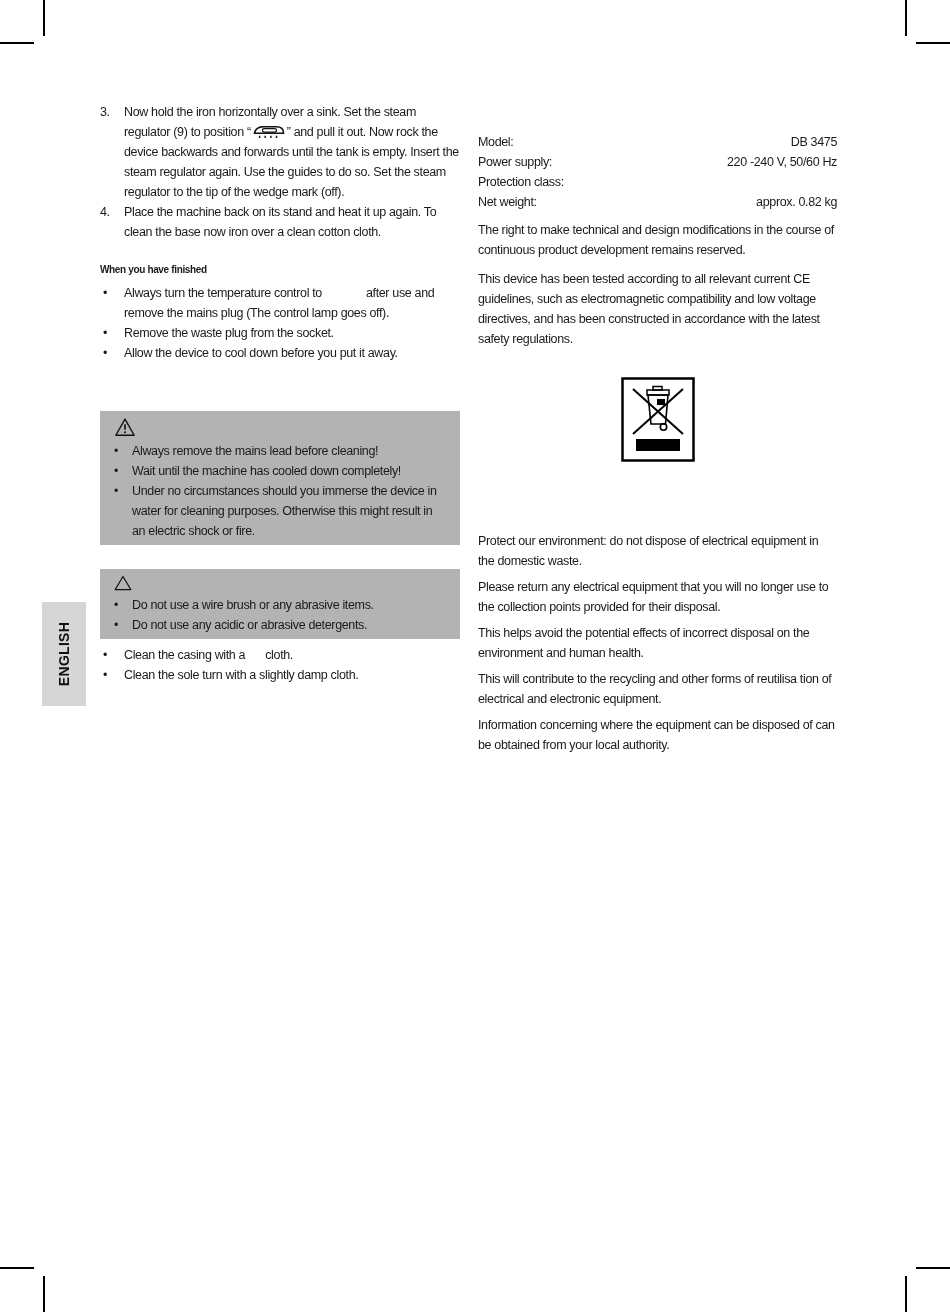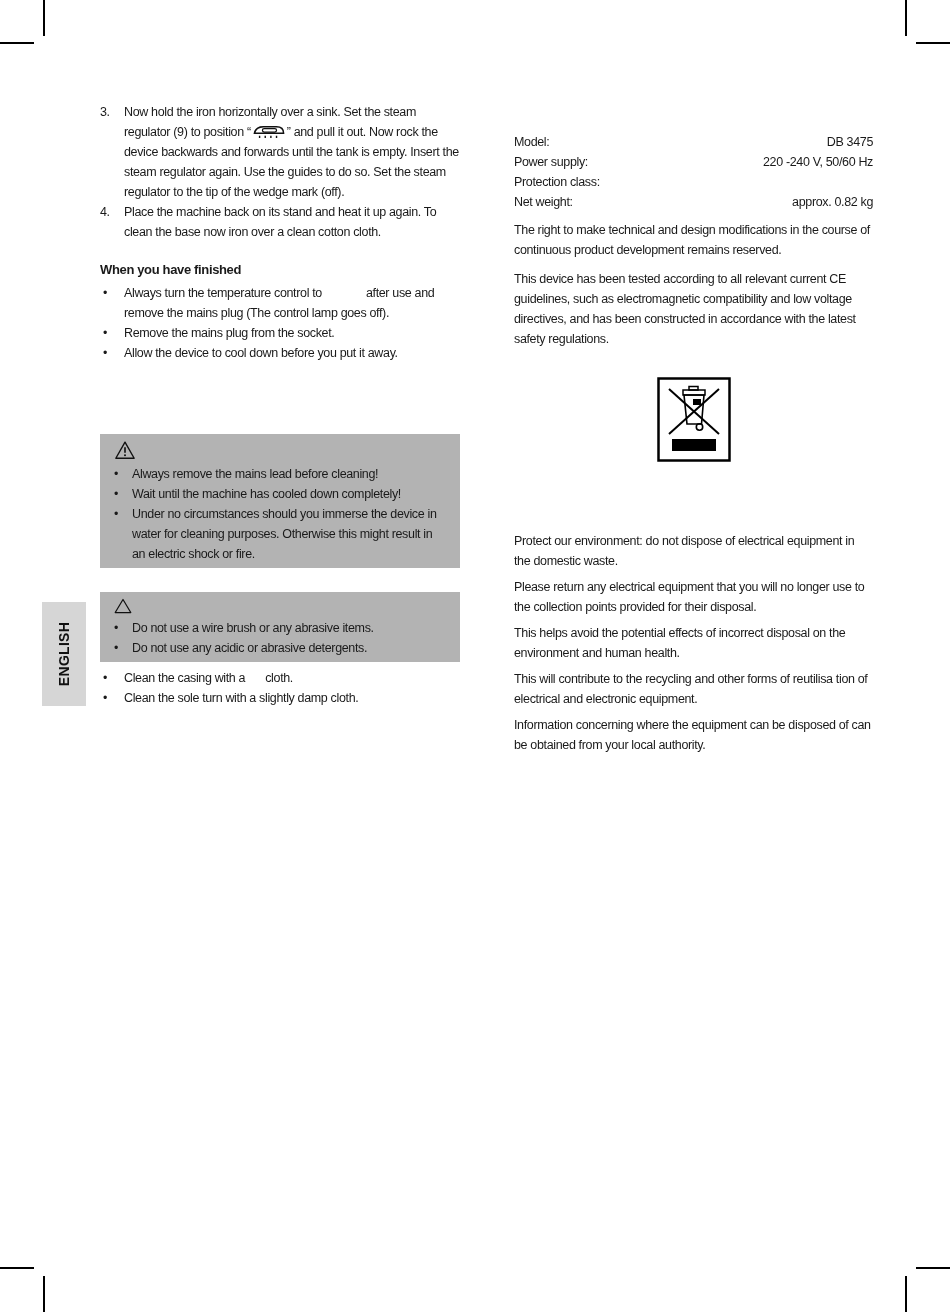--- a/index.html
+++ b/index.html
@@ -7,34 +7,34 @@
         font-family:"Liberation Sans", sans-serif;color:#1a1a1a;
         font-size:12.5px;letter-spacing:-0.35px;line-height:20px;}
   .crop{position:absolute;background:#000;}
   
   .lang-tab{position:absolute;left:42px;top:602px;width:44px;height:104px;background:#d6d6d6;
             display:flex;align-items:center;justify-content:center;}
   .lang-tab span{transform:rotate(-90deg);white-space:nowrap;font-weight:bold;
                  font-size:14px;letter-spacing:0.3px;color:#111;}
   
   .left-col{position:absolute;left:100px;top:102px;width:360px;}
-  .right-col{position:absolute;left:514px;top:132px;width:359px;}
+  .right-col{position:absolute;left:478px;top:132px;width:359px;}
   
   .step{display:flex;}
   .step-num{flex:none;width:24px;}
   .step-text{flex:1;}
   .iron-icon{vertical-align:-3px;margin:0 1px;}
   
-  .sec-head{margin:18px 0 3px 0;font-weight:bold;font-size:13px;}
+  .sec-head{margin:18px 0 3px 0;font-weight:bold;font-size:10px;}
   
   .bullet-row{position:relative;padding-left:24px;}
   .bullet-row::before{content:"\2022";position:absolute;left:3px;top:0;}
   
   .warnbox{background:#b3b3b3;padding:6px 12px 4px 12px;}
-  .warnbox-1{margin-top:71px;}
+  .warnbox-1{margin-top:48px;}
   .warnbox-2{margin-top:24px;}
   .warnbox .tri{display:block;margin:0 0 4px 2px;}
   .warnbox .bullet-row{padding-left:20px;}
   .warnbox .bullet-row::before{left:2px;}
   .clean-list{margin-top:6px;}
   .gap-lg{display:inline-block;width:44px;}
   .gap-sm{display:inline-block;width:20px;}
   
   .spec-row{display:flex;justify-content:space-between;}
   .spec-val{text-align:right;}
@@ -76,21 +76,21 @@
 
     <div class="step">
       <span class="step-num">4.</span>
       <span class="step-text">Place the machine back on its stand and heat it up again. To clean the base now iron over a clean cotton cloth.</span>
     </div>
 
     <div class="sec-head">When you have finished</div>
 
     <div>
       <div class="bullet-row"><span>Always turn the temperature control to</span><span class="gap-lg"></span><span>after use and remove the mains plug (The control lamp goes off).</span></div>
-      <div class="bullet-row">Remove the mains plug from the socket.</div>
+      <div class="bullet-row">Remove the waste plug from the socket.</div>
       <div class="bullet-row">Allow the device to cool down before you put it away.</div>
     </div>
 
     <div class="warnbox warnbox-1">
       <svg class="tri" width="22" height="20" viewBox="0 0 24 21">
         <path d="M12 2 L22 19.5 L2 19.5 Z" fill="none" stroke="#111" stroke-width="1.5" stroke-linejoin="round"></path>
         <line x1="12" y1="7.5" x2="12" y2="13.5" stroke="#111" stroke-width="1.8"></line>
         <circle cx="12" cy="16.3" r="1.1" fill="#111"></circle>
       </svg>
       <div class="bullet-row">Always remove the mains lead before cleaning!</div>

